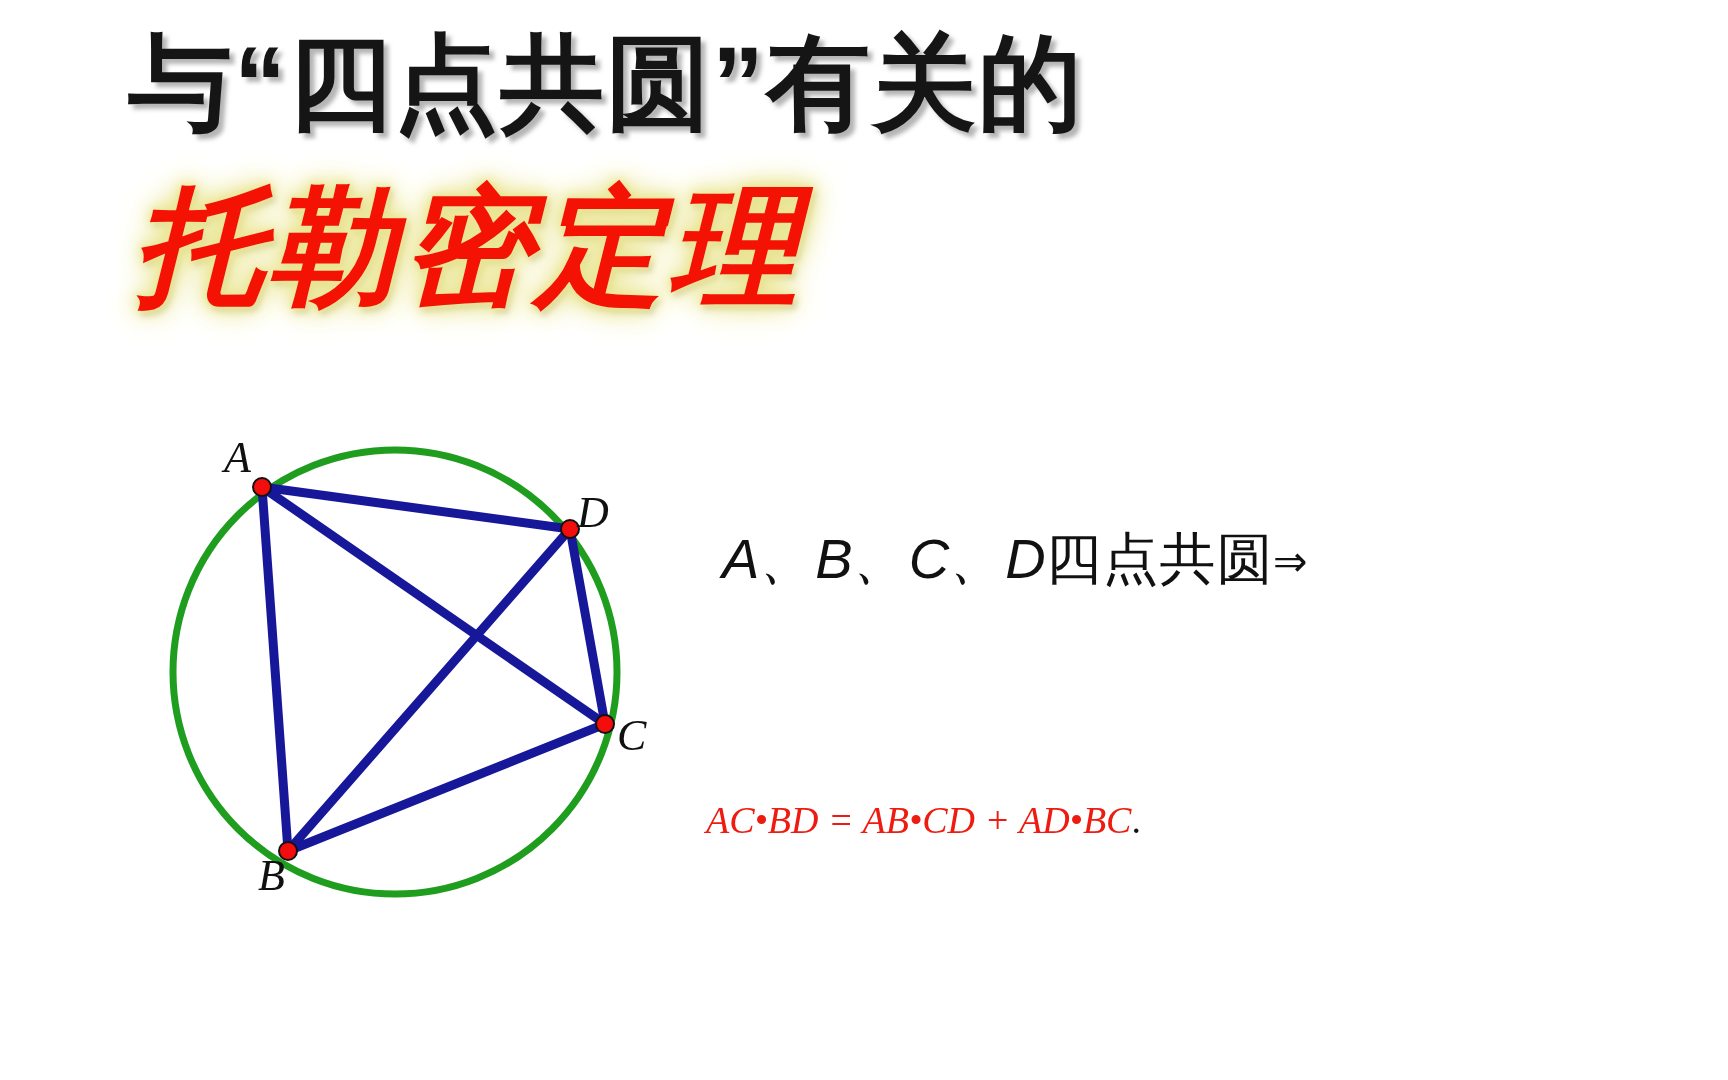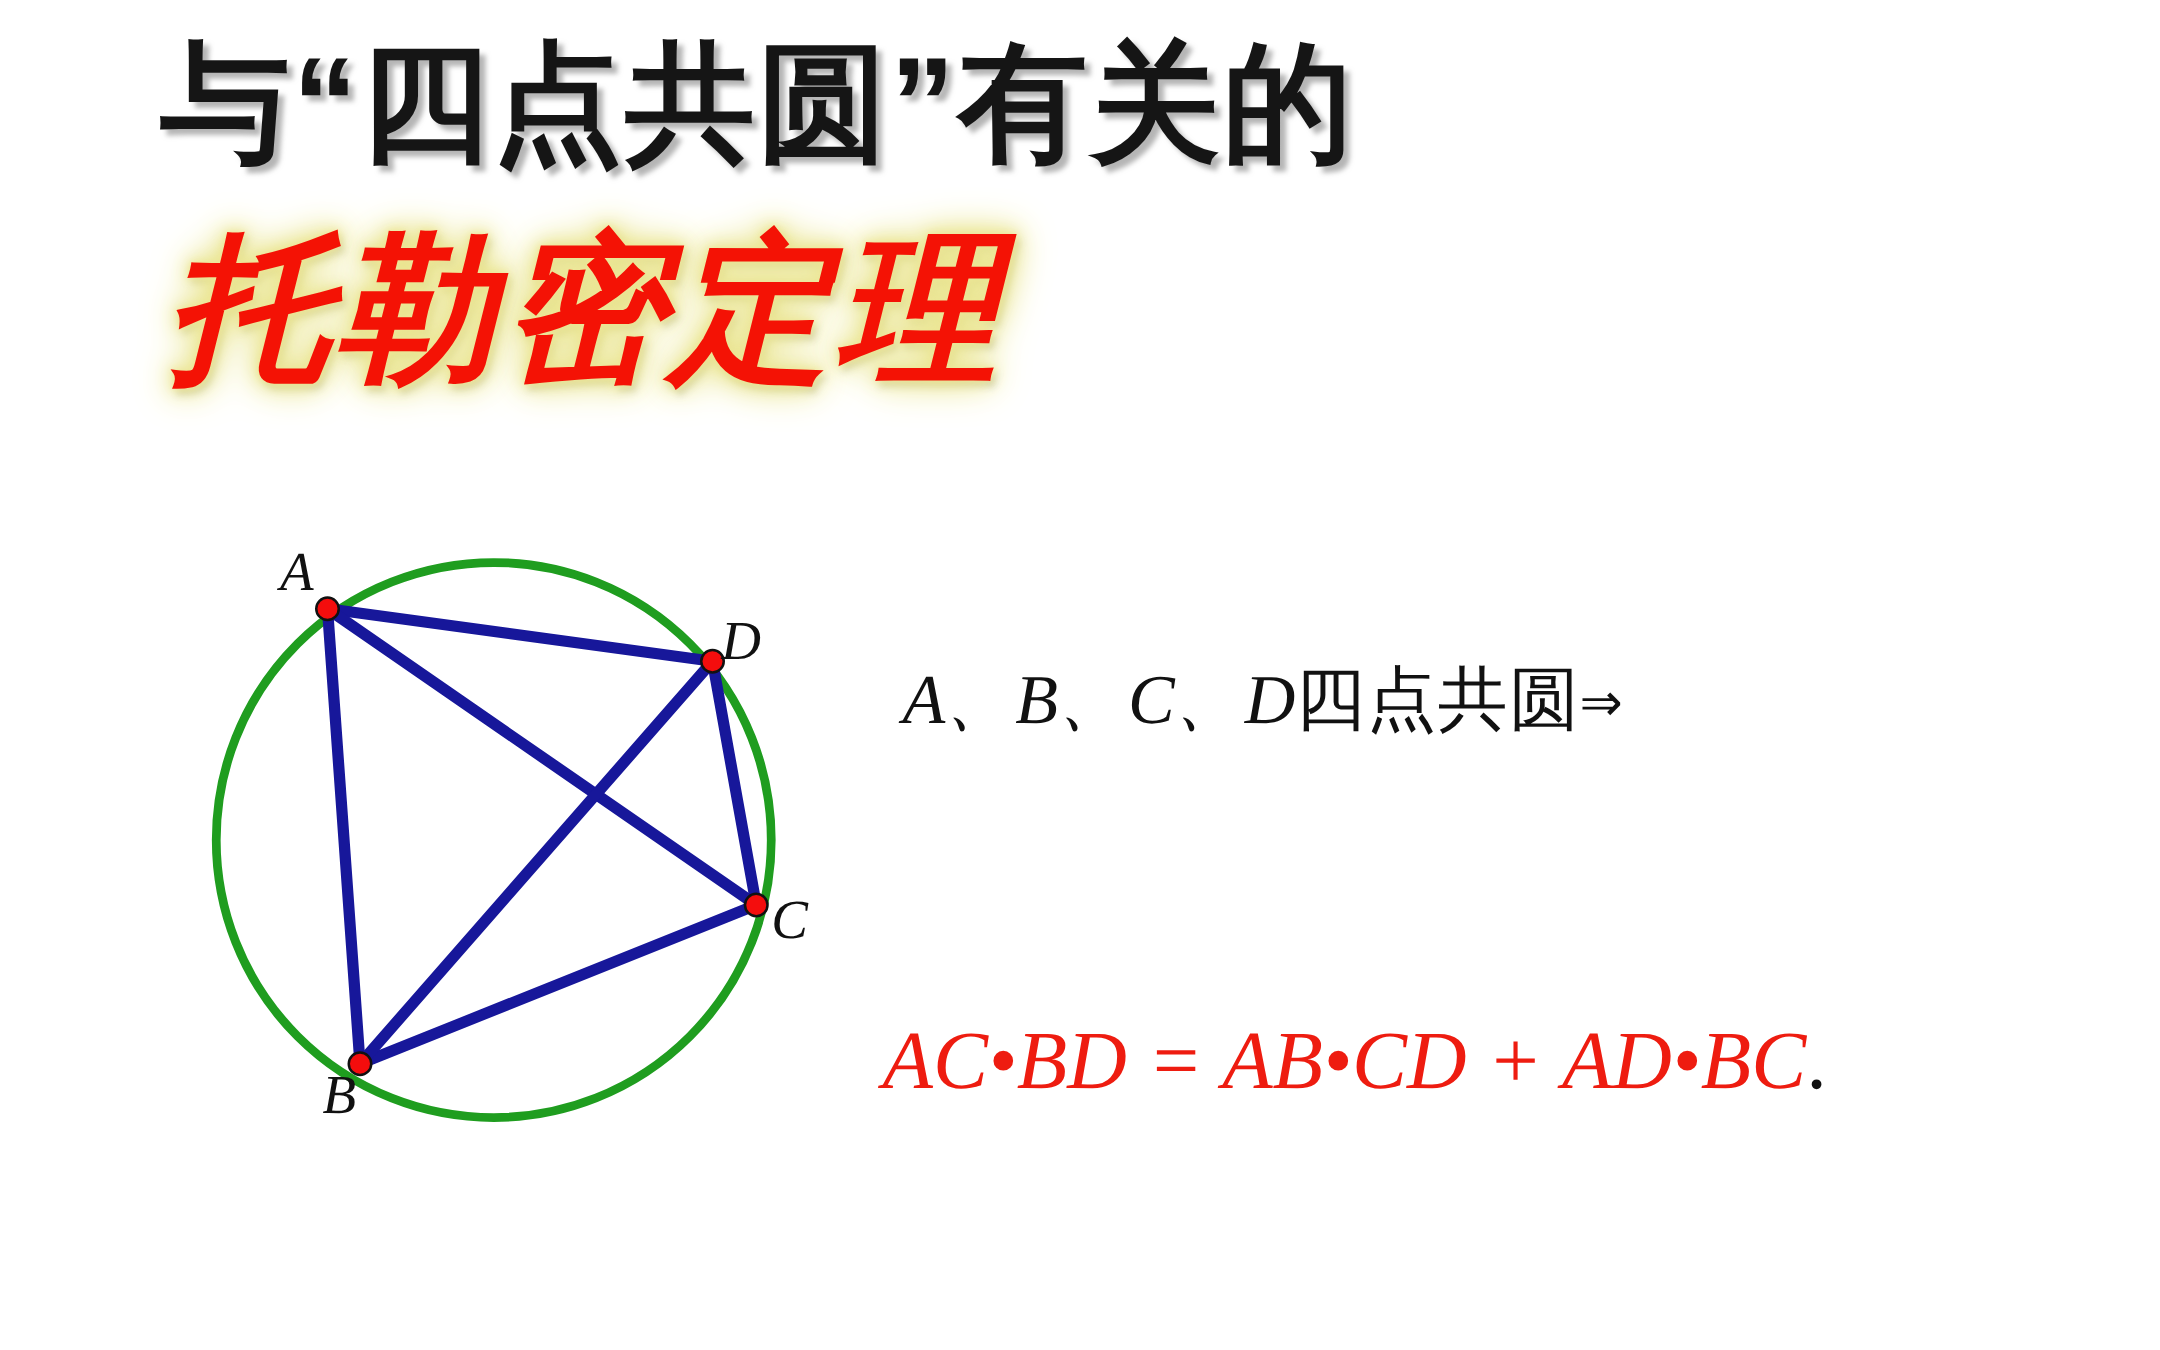--- a/index.html
+++ b/index.html
@@ -78,34 +78,33 @@
     font-family: "Liberation Serif", "DejaVu Serif", serif;
   }
   #statement-line {
     left: 722px;
     top: 522px;
     font-size: 56px;
     color: #111111;
   }
   #statement-line .ital {
     font-style: italic;
-    font-family: Liberation Serif, serif;
+    font-family: Liberation Sans, sans-serif;
   }
   #statement-line .cjk {
     font-style: normal;
     font-family: Liberation Mono, monospace;
     letter-spacing: 1px;
   }
   #equation-line {
     left: 706px;
     top: 798px;
-    font-size: 66px;
+    font-size: 38px;
     font-style: italic;
     color: #ee1c10;
-    margin-top: 13px;
   }
   #equation-line .period {
     color: #111111;
     font-style: normal;
   }
 
   
   #diagram {
     position: absolute;
     left: 140px;

